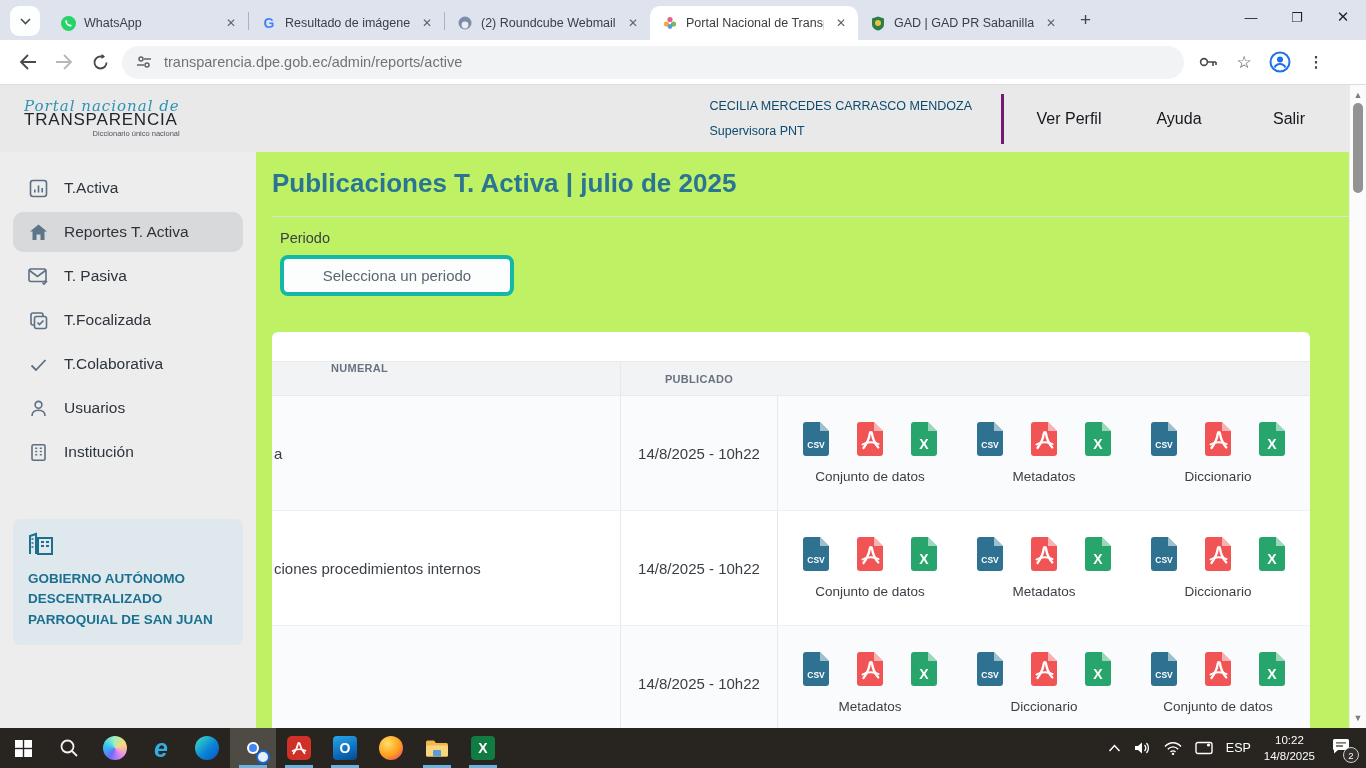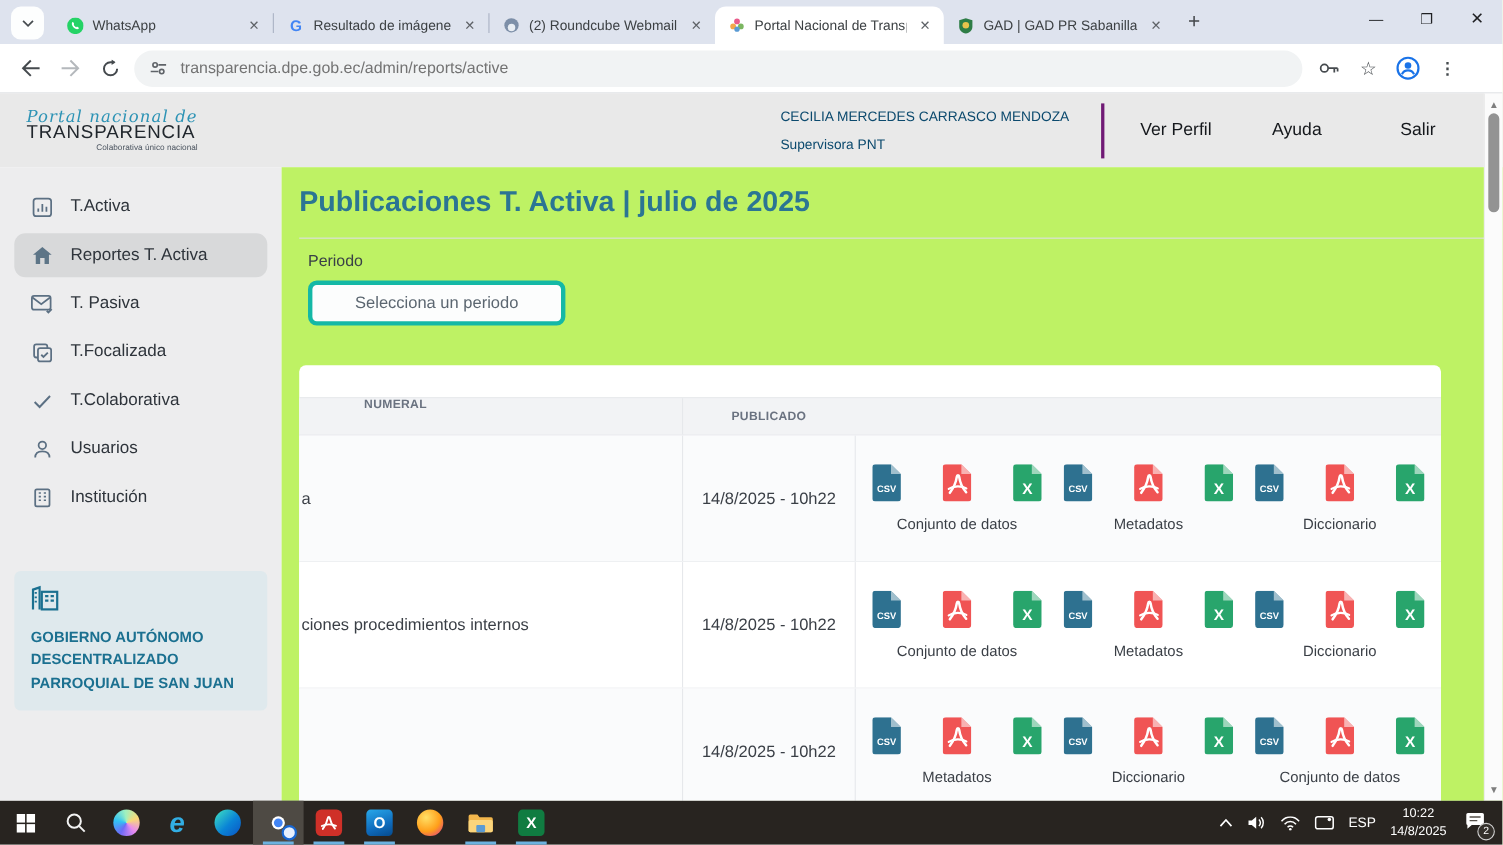--- a/index.html
+++ b/index.html
@@ -60,21 +60,21 @@
   .th, .td { height:100%; }
   .th-numeral { padding-left:59px; }
   .th-c { text-align:center; }
   .col-b { border-left:1px solid #e6e8eb; }
   .trow { min-height:115px; border-bottom:1px solid #eef0f2; background:#fff; }
   .trow.odd { background:#fafbfc; }
   .cell-numeral { display:flex; align-items:center; font-size:15px; color:#3a3f46; padding-left:2px; white-space:nowrap; overflow:hidden; }
   .cell-published { display:flex; align-items:center; justify-content:center; font-size:15px; color:#3a3f46; }
   .cell-files { display:flex; align-items:center; justify-content:center; }
   .file-group { width:174px; display:flex; flex-direction:column; align-items:center; }
-  .file-icons { display:flex; gap:38px; margin-bottom:13px; }
+  .file-icons { display:flex; gap:28px; margin-bottom:13px; }
   .file-icon { display:inline-flex; }
   .file-label { font-size:13.5px; color:#3a3f46; }
 
   
   .page-scrollbar { position:absolute; right:0; top:85px; width:17px; height:643px; background:#fbfbfb; border-left:1px solid #ececec; }
   .sb-arrow { position:absolute; left:0; width:16px; text-align:center; color:#7e7e7e; font-size:9px; }
   .sb-up { top:5px; } .sb-down { bottom:5px; }
   .sb-thumb { position:absolute; top:18px; left:3px; width:10px; height:90px; background:#939393; border-radius:5px; }
 
   
@@ -220,21 +220,21 @@
           </svg>
       </span>
       <span class="tb-ic" style="color:#454a4e;font-size:15px;font-weight:bold;">⋮</span>
     </div>
   </div>
 
   <div class="site-header">
     <div class="logo">
       <div class="logo-script">Portal nacional de</div>
       <div class="logo-main">TRANSPARENCIA</div>
-      <div class="logo-tag">Colaborativa único nacional</div>
+      <div class="logo-tag">Diccionario único nacional</div>
     </div>
     <div class="user-area">
       <div class="user-info">
         <div>CECILIA MERCEDES CARRASCO MENDOZA</div>
         <div>Supervisora PNT</div>
       </div>
       <span class="hdr-link">Ver Perfil</span>
       <span class="hdr-link">Ayuda</span>
       <span class="hdr-link">Salir</span>
     </div>

